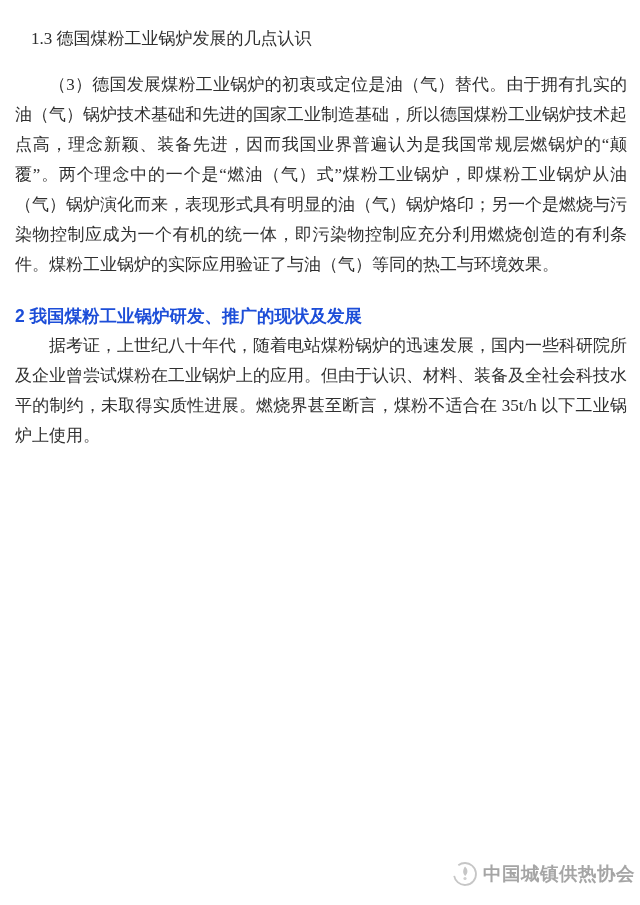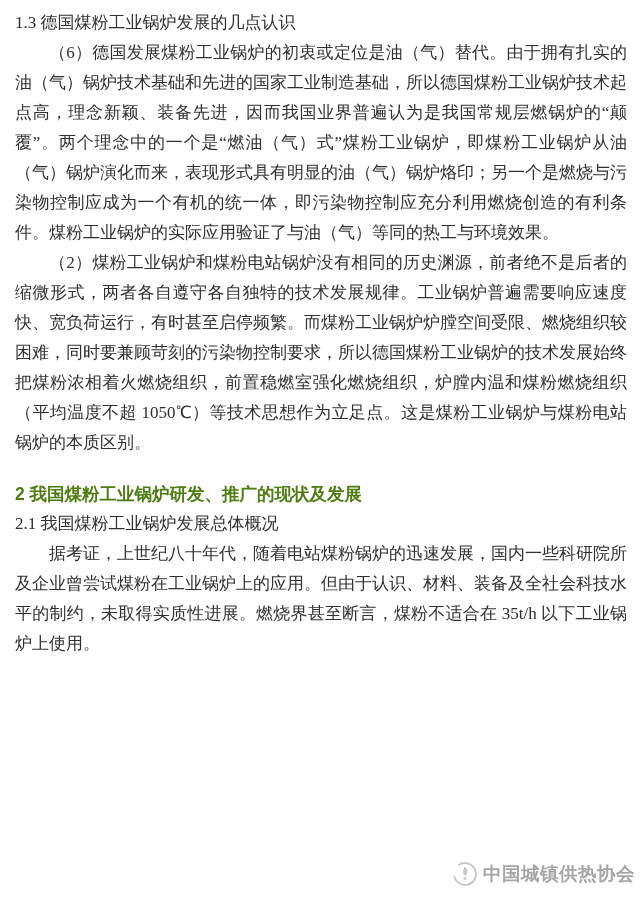--- a/index.html
+++ b/index.html
@@ -12,39 +12,39 @@
     font-family: "Liberation Serif", serif;
     color: #303030;
   }
   .page {
     padding: 8px 13px 0 15px;
   }
   .heading-sub {
     font-size: 17px;
     line-height: 30px;
     font-weight: normal;
-    margin: 0;
+    margin: 16px;
     color: #2e2e2e;
   }
   .para {
     font-size: 17px;
     line-height: 30px;
     margin: 0;
     text-align: justify;
     text-justify: inter-ideograph;
     text-indent: 2em;
     color: #303030;
   }
   .heading-main {
     font-family: "Liberation Sans", sans-serif;
     font-size: 17.5px;
     font-weight: bold;
     line-height: 30px;
     margin: 21px 0 0 0;
-    color: #4d7c0f;
+    color: #1d4ed8;
   }
   .watermark {
     position: absolute;
     left: 450px;
     top: 858px;
     display: flex;
     align-items: center;
     gap: 3px;
     opacity: 0.78;
     pointer-events: none;
@@ -64,29 +64,27 @@
     text-shadow: 1px 1px 0 rgba(255,255,255,0.8);
   }
 </style>
 </head>
 <body>
 
 <div class="page">
 
   <div class="heading-sub">1.3 德国煤粉工业锅炉发展的几点认识</div>
 
-  <p class="para">（6）德国发展煤粉工业锅炉的初衷或定位是油（气）替代。由于拥有扎实的油（气）锅炉技术基础和先进的国家工业制造基础，所以德国煤粉工业锅炉技术起点高，理念新颖、装备先进，因而我国业界普遍认为是我国常规层燃锅炉的“颠覆”。两个理念中的一个是“燃油（气）式”煤粉工业锅炉，即煤粉工业锅炉从油（气）锅炉演化而来，表现形式具有明显的油（气）锅炉烙印；另一个是燃烧与污染物控制应成为一个有机的统一体，即污染物控制应充分利用燃烧创造的有利条件。煤粉工业锅炉的实际应用验证了与油（气）等同的热工与环境效果。</p>
+  <p class="para">（3）德国发展煤粉工业锅炉的初衷或定位是油（气）替代。由于拥有扎实的油（气）锅炉技术基础和先进的国家工业制造基础，所以德国煤粉工业锅炉技术起点高，理念新颖、装备先进，因而我国业界普遍认为是我国常规层燃锅炉的“颠覆”。两个理念中的一个是“燃油（气）式”煤粉工业锅炉，即煤粉工业锅炉从油（气）锅炉演化而来，表现形式具有明显的油（气）锅炉烙印；另一个是燃烧与污染物控制应成为一个有机的统一体，即污染物控制应充分利用燃烧创造的有利条件。煤粉工业锅炉的实际应用验证了与油（气）等同的热工与环境效果。</p>
 
-  <p class="para">（2）煤粉工业锅炉和煤粉电站锅炉没有相同的历史渊源，前者绝不是后者的缩微形式，两者各自遵守各自独特的技术发展规律。工业锅炉普遍需要响应速度快、宽负荷运行，有时甚至启停频繁。而煤粉工业锅炉炉膛空间受限、燃烧组织较困难，同时要兼顾苛刻的污染物控制要求，所以德国煤粉工业锅炉的技术发展始终把煤粉浓相着火燃烧组织，前置稳燃室强化燃烧组织，炉膛内温和煤粉燃烧组织（平均温度不超 1050℃）等技术思想作为立足点。这是煤粉工业锅炉与煤粉电站锅炉的本质区别。</p>
 
 
 
   <div class="heading-main">2 我国煤粉工业锅炉研发、推广的现状及发展</div>
 
-  <div class="heading-sub">2.1 我国煤粉工业锅炉发展总体概况</div>
 
   <p class="para">据考证，上世纪八十年代，随着电站煤粉锅炉的迅速发展，国内一些科研院所及企业曾尝试煤粉在工业锅炉上的应用。但由于认识、材料、装备及全社会科技水平的制约，未取得实质性进展。燃烧界甚至断言，煤粉不适合在 35t/h 以下工业锅炉上使用。</p>
 
 </div>
 
 <div class="watermark">
   <span class="wm-logo">
     <svg width="30" height="30" viewBox="0 0 30 30">
       <circle cx="15" cy="16" r="11" fill="none" stroke="#b7b7b7" stroke-width="1.8" stroke-dasharray="42 12" transform="rotate(-50 15 16)"></circle>
       <path d="M15 8.5 c3.2 3 3.2 6.5 0.2 9.5 c-2.6 -2.4 -2.8 -5.8 -0.2 -9.5 z" fill="#b7b7b7"></path>

